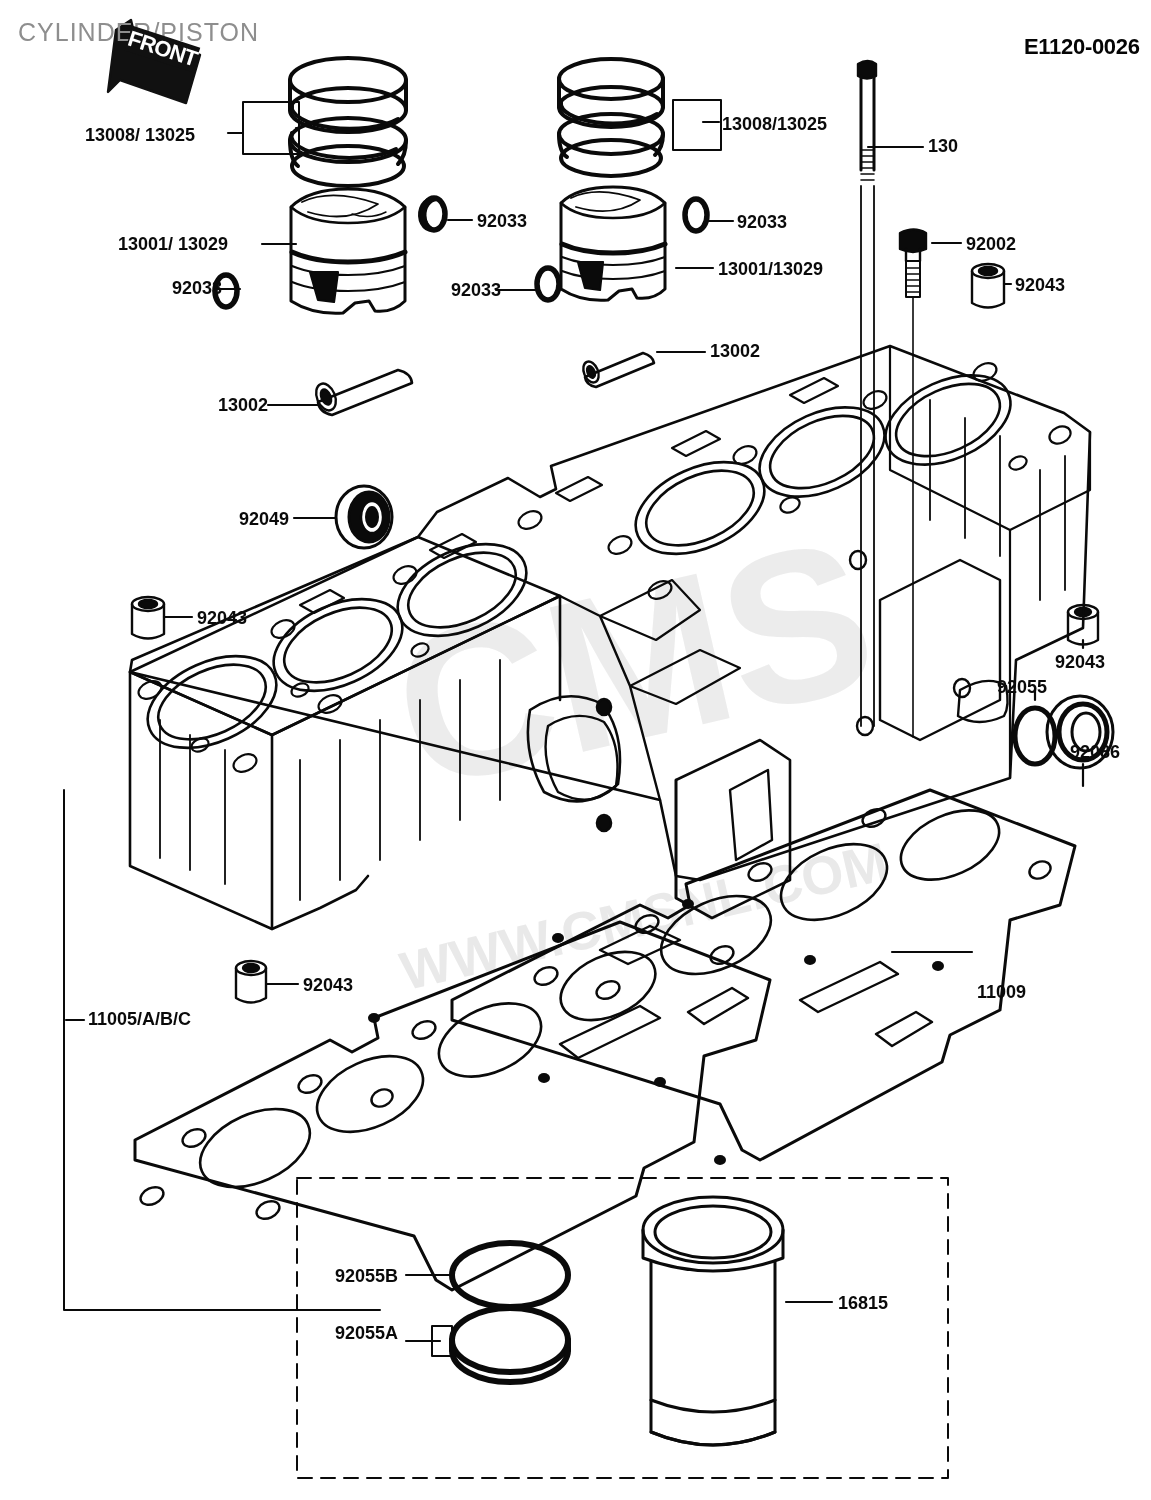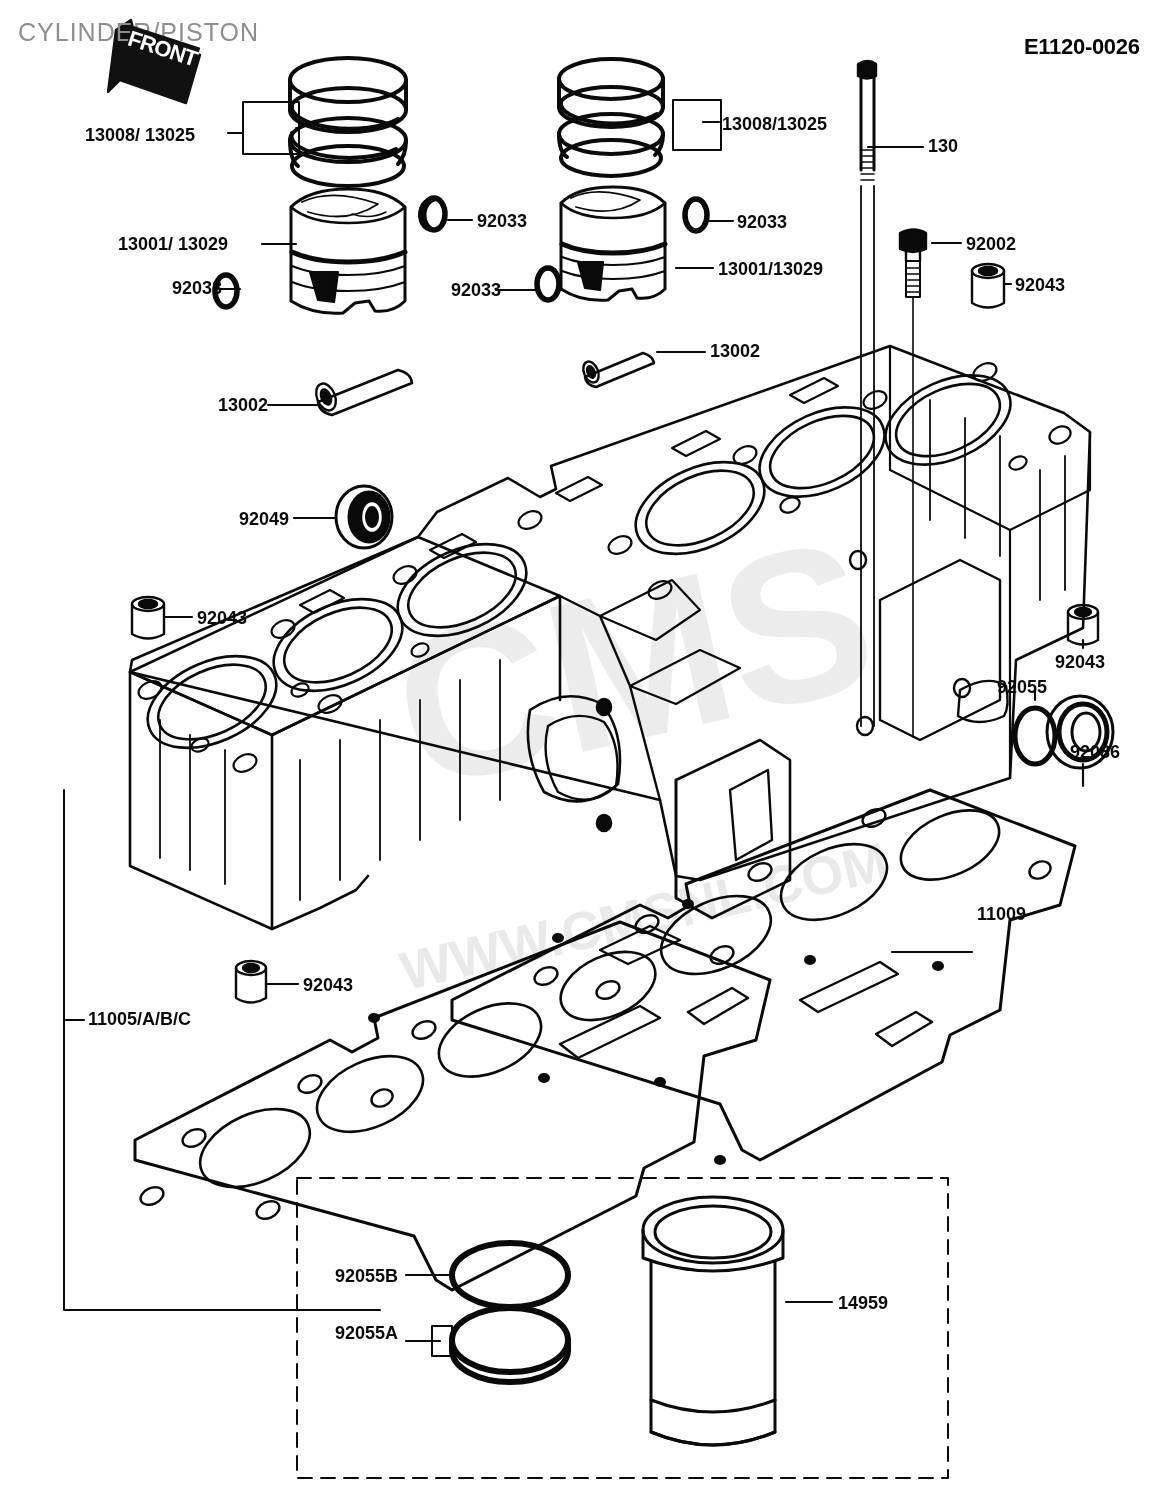--- a/index.html
+++ b/index.html
@@ -395,21 +395,21 @@
   <div class="lbl" style="left:172px;top:278px;">92033</div>
   <div class="lbl" style="left:451px;top:280px;">92033</div>
   <div class="lbl" style="left:1015px;top:275px;">92043</div>
   <div class="lbl" style="left:710px;top:341px;">13002</div>
   <div class="lbl" style="left:218px;top:395px;">13002</div>
   <div class="lbl" style="left:239px;top:509px;text-align:center;">92049</div>
   <div class="lbl" style="left:197px;top:608px;">92043</div>
   <div class="lbl" style="left:1055px;top:652px;">92043</div>
   <div class="lbl" style="left:997px;top:677px;">92055</div>
   <div class="lbl" style="left:1070px;top:742px;">92086</div>
-  <div class="lbl" style="left:977px;top:904px;">11009</div>
+  <div class="lbl" style="left:977px;top:982px;">11009</div>
   <div class="lbl" style="left:303px;top:975px;">92043</div>
   <div class="lbl" style="left:88px;top:1009px;">11005/A/B/C</div>
   <div class="lbl" style="left:335px;top:1266px;">92055B</div>
   <div class="lbl" style="left:335px;top:1300px;margin-top:23px;">92055A</div>
-  <div class="lbl" style="left:838px;top:1293px;">14959</div>
+  <div class="lbl" style="left:838px;top:1293px;">16815</div>
 
 
 </div>
 
 </body></html>

